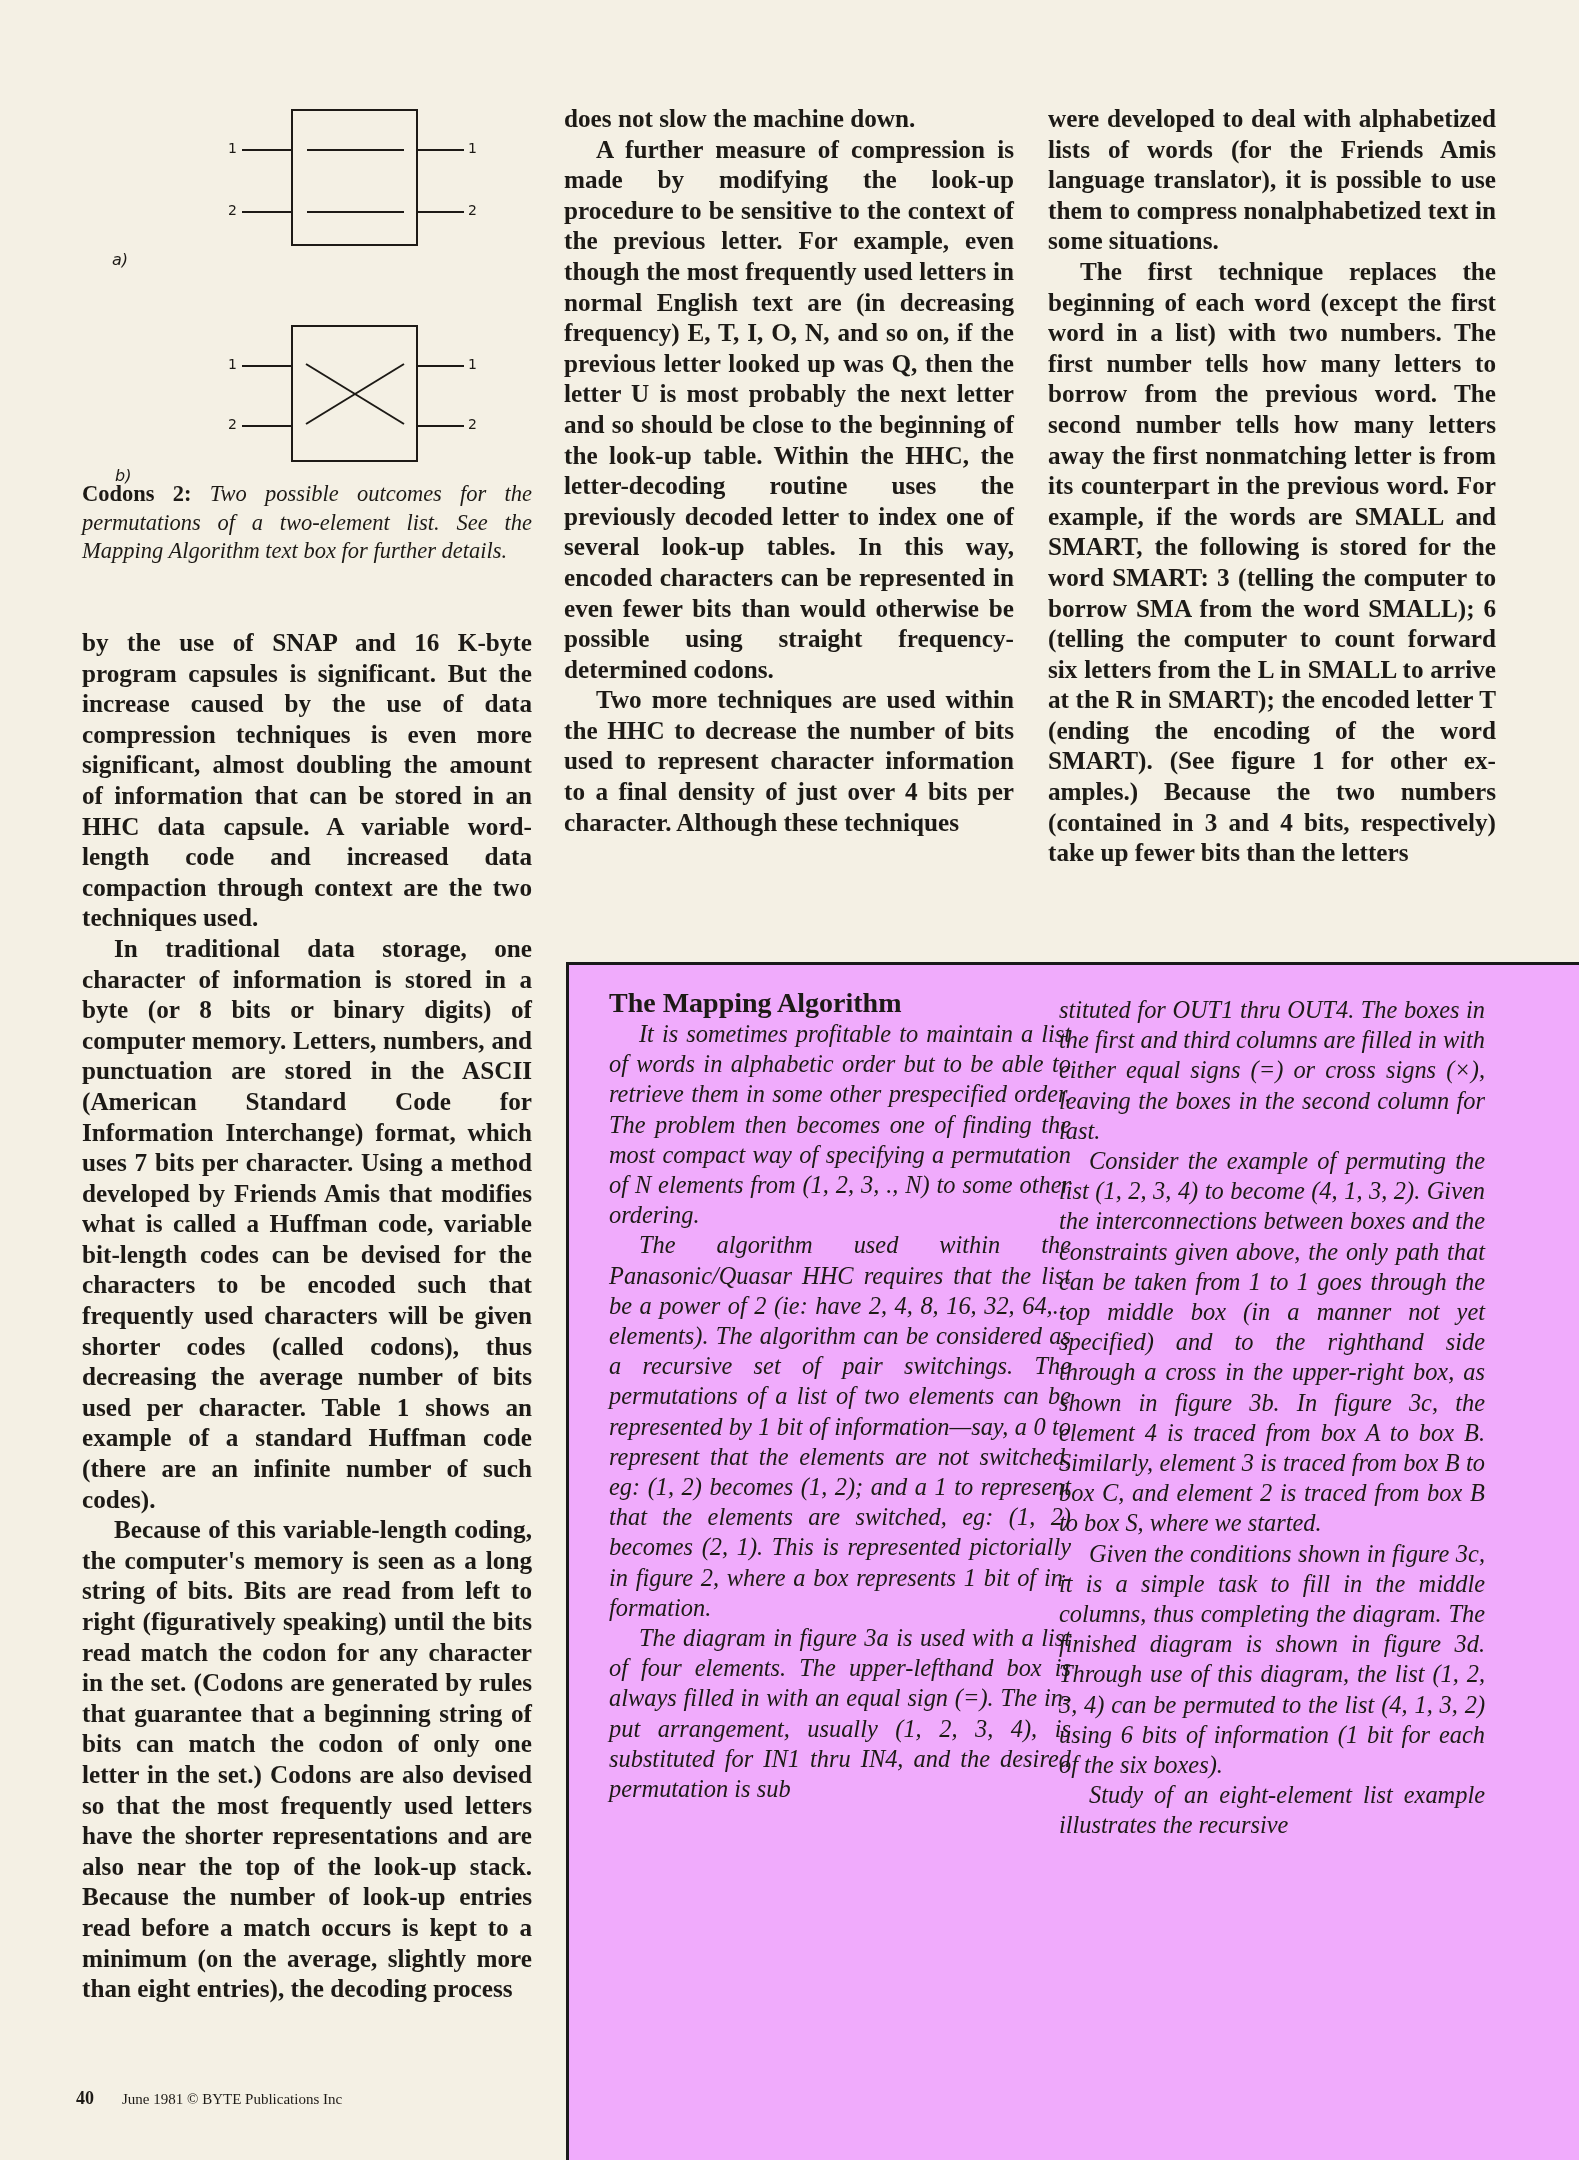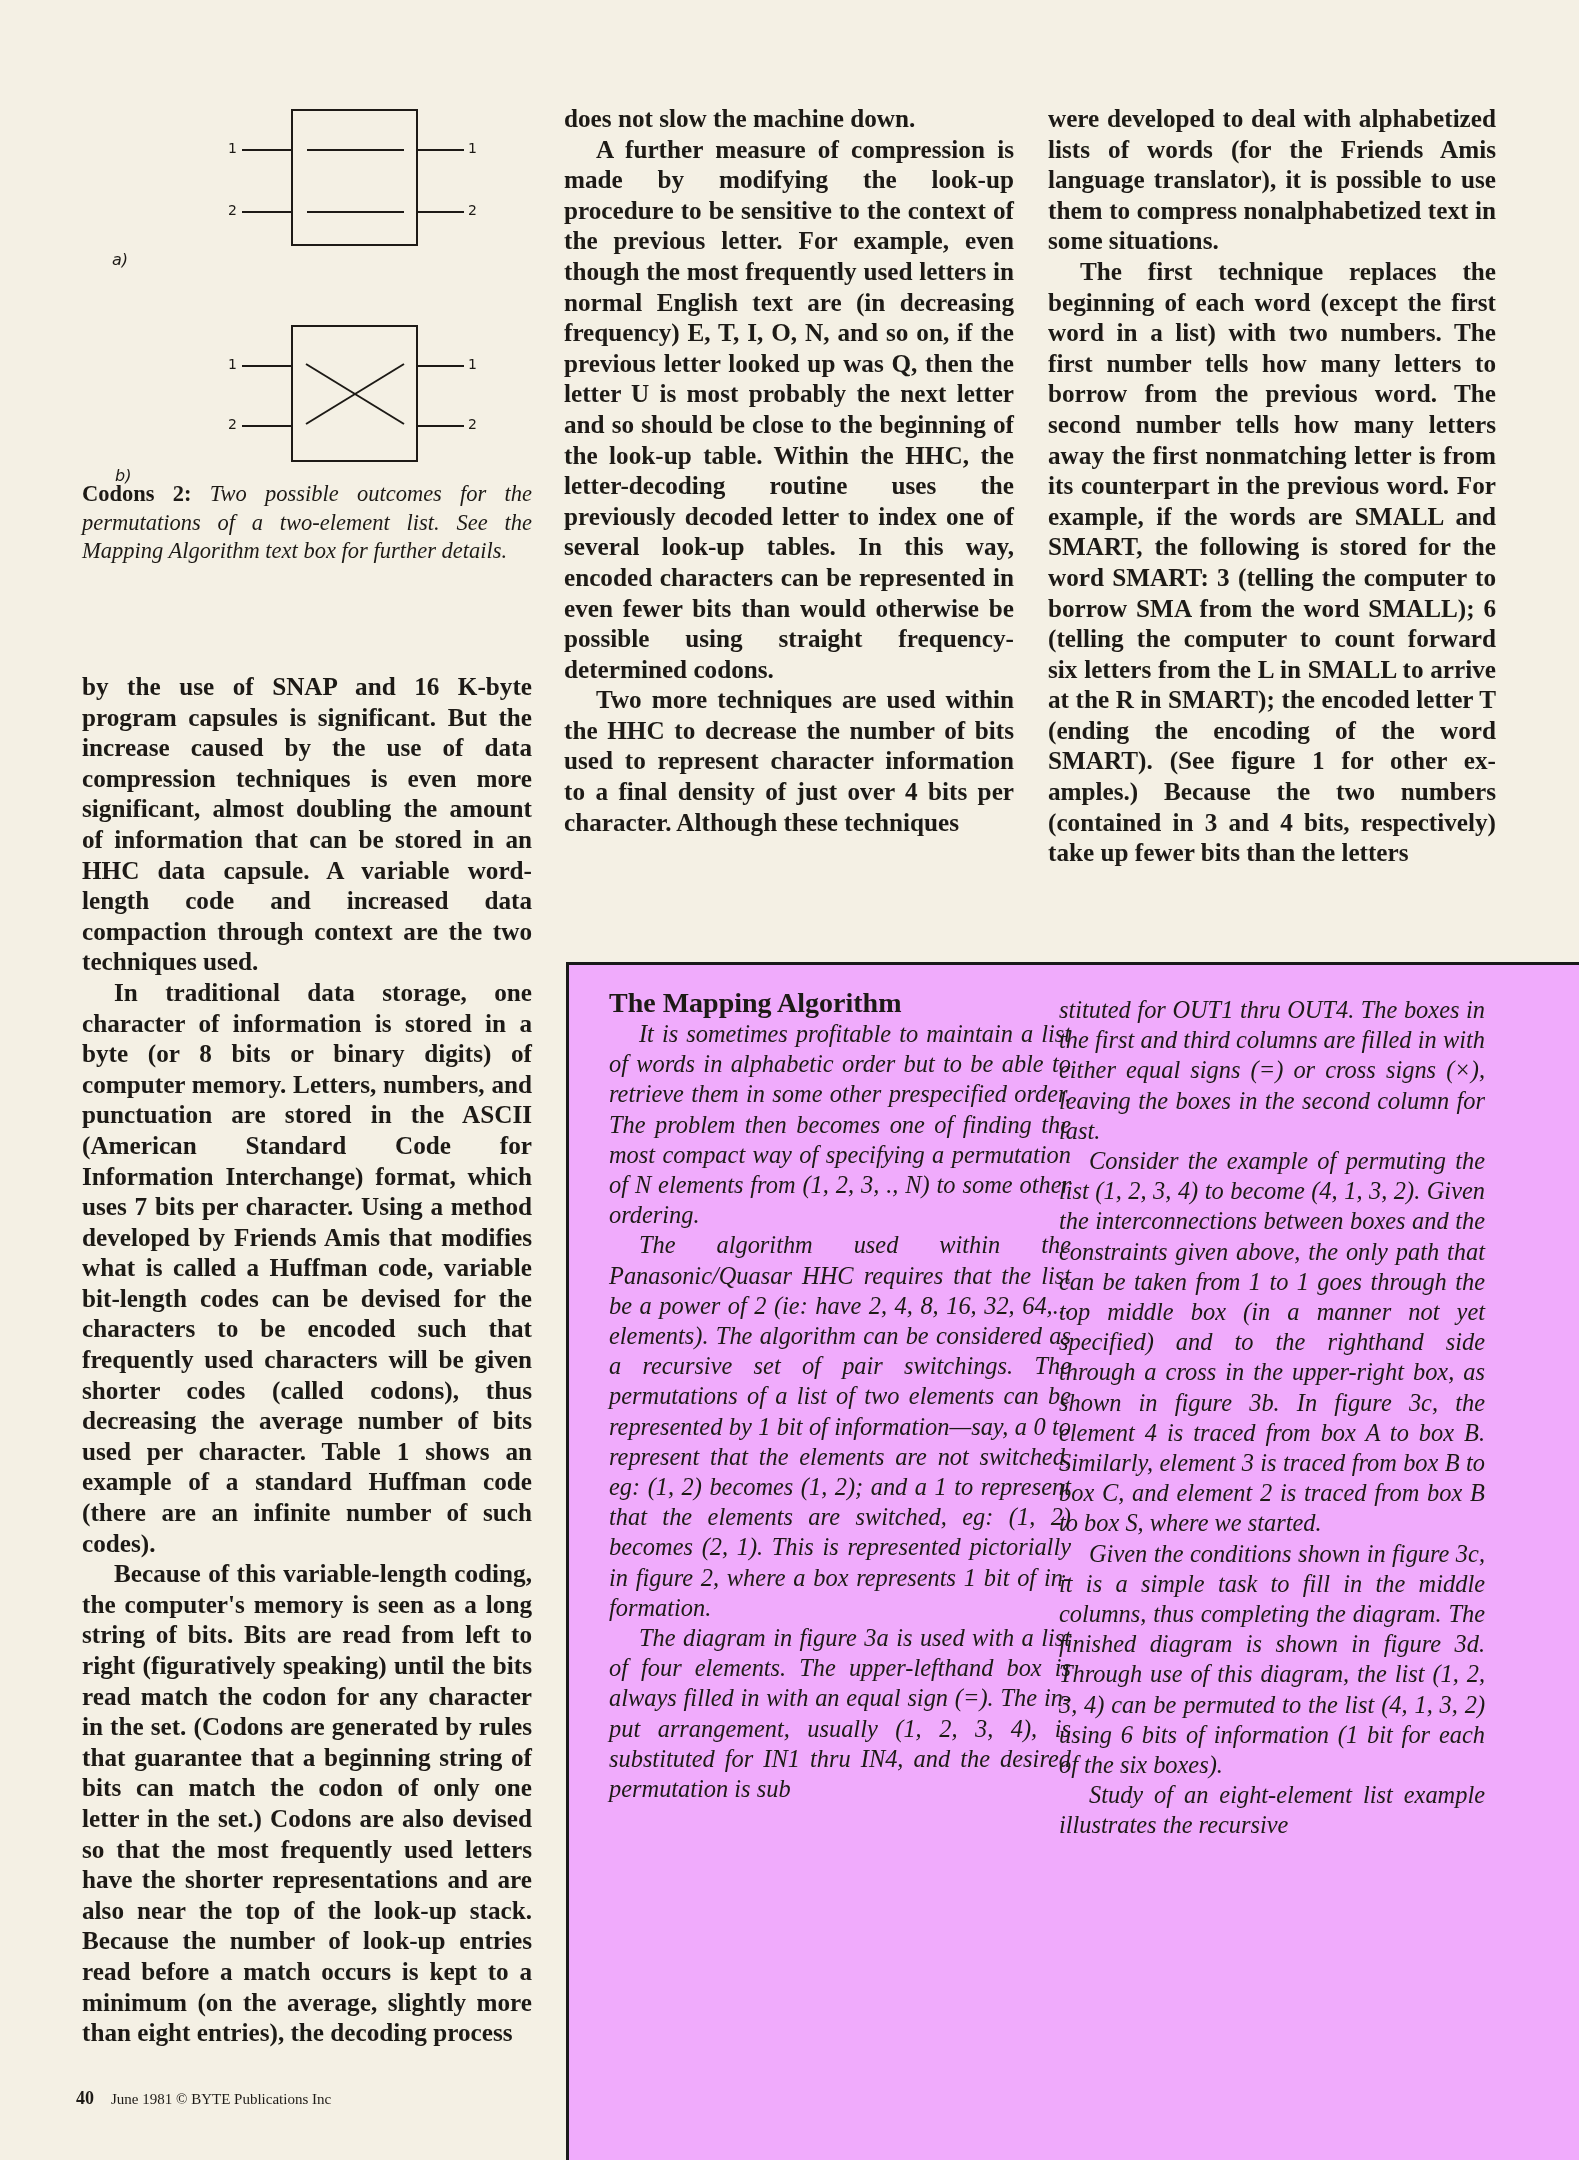--- a/index.html
+++ b/index.html
@@ -12,21 +12,21 @@
   .col {
     position: absolute;
     font-size: 25.2px;
     line-height: 30.6px;
     text-align: justify;
     hyphens: manual;
     font-weight: bold;
   }
   .col p { margin: 0; }
   .col p.indent { text-indent: 32px; }
-  #col-left { left: 82px; top: 628px; width: 450px; margin-top: 44px; }
+  #col-left { left: 82px; top: 628px; width: 450px; }
   #col-mid { left: 564px; top: 104px; width: 450px; }
   #col-right { left: 1048px; top: 104px; width: 448px; }
 
   
   #figure2 { position: absolute; left: 82px; top: 100px; width: 450px; height: 500px; }
   #figure2 svg { position: absolute; left: 0; top: 0; }
   .fig-label { position: absolute; font-family: "DejaVu Sans", sans-serif; font-style: italic; font-size: 16px; }
   .fig-num { font-family: "DejaVu Sans", sans-serif; font-size: 14px; }
   #fig-caption {
     position: absolute; left: 0; top: 380px; width: 450px;
@@ -52,21 +52,21 @@
   .box-col p.indent { text-indent: 30px; }
   #box-col-left { left: 40px; top: 22px; width: 462px; }
   #box-col-right { left: 490px; top: 30px; width: 426px; }
   #box-title {
     font-style: normal; font-weight: bold; font-size: 28px; line-height: 32px;
     margin: 0; text-align: left;
   }
 
   
   #footer { position: absolute; left: 76px; top: 2088px; font-size: 15px; font-family: "Liberation Serif", serif; }
-  #footer .page-num { font-weight: bold; font-size: 18px; margin-right: 17px; }
+  #footer .page-num { font-weight: bold; font-size: 18px; margin-right: 28px; }
 </style>
 </head>
 <body>
 
 <div id="figure2">
   <svg width="450" height="380" viewBox="0 0 450 380">
 
     <rect x="210" y="10" width="125" height="135" fill="none" stroke="#1d1a16" stroke-width="2"></rect>
     <line x1="160" y1="50" x2="210" y2="50" stroke="#1d1a16" stroke-width="2"></line>
     <line x1="160" y1="112" x2="210" y2="112" stroke="#1d1a16" stroke-width="2"></line>

